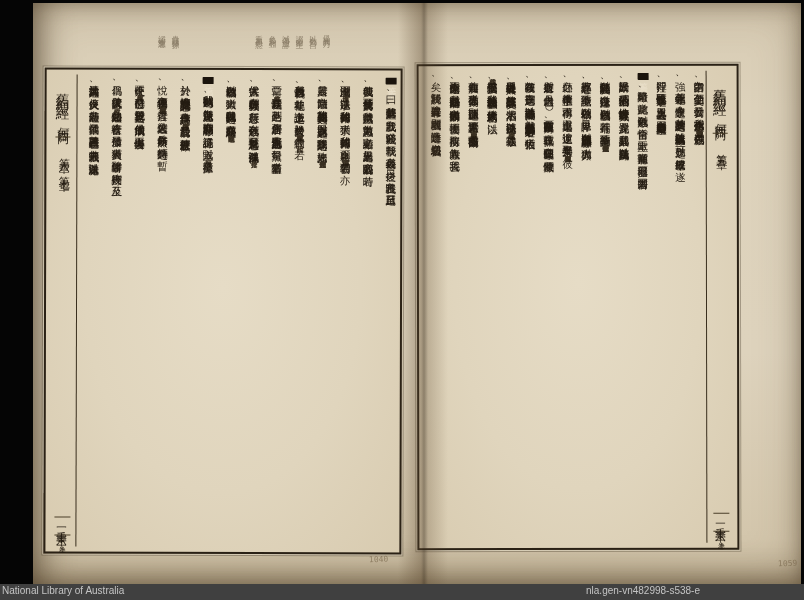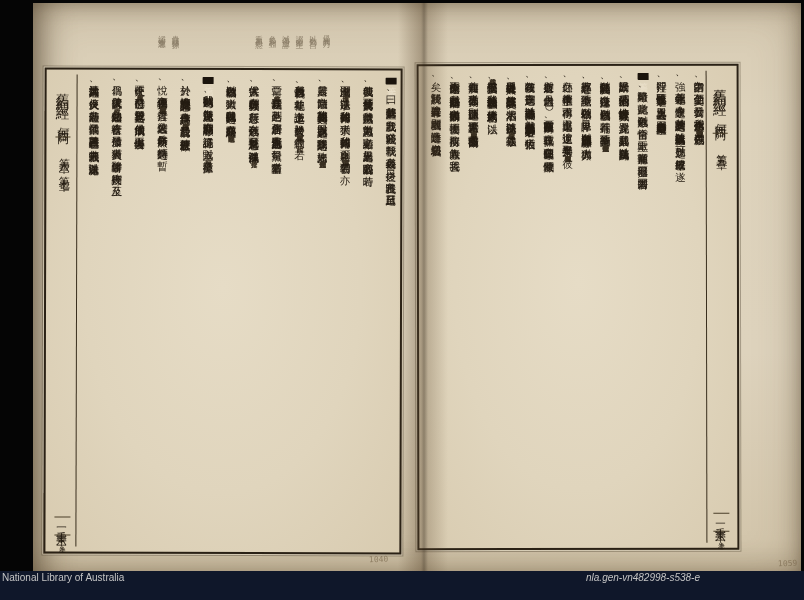--- a/index.html
+++ b/index.html
@@ -48,24 +48,24 @@
   .notes-left{left:125px;}
   .notes-right{left:222px;}
   .note{writing-mode:vertical-rl;text-orientation:upright;font-size:7.5px;line-height:1;
         letter-spacing:2px;color:#4a3c28;margin-top:26px;}
   
   .pencil{position:absolute;font-family:"DejaVu Sans Mono","Liberation Mono",monospace;
           font-size:8px;color:rgba(125,108,82,.75);transform:rotate(-2deg);}
   .pencil-1{left:336px;top:552px;}
   .pencil-2{left:745px;top:556px;}
   
-  .caption{position:absolute;left:0;right:0;bottom:0;height:29px;background:#0f172a;
+  .caption{position:absolute;left:0;right:0;bottom:0;height:16px;background:#404040;
            font-family:"Liberation Sans","DejaVu Sans",sans-serif;font-size:10px;color:#c4c4c4;}
   .caption .lib{position:absolute;left:2px;top:1px;}
-  .caption .imgid{position:absolute;right:104px;top:1px;font-style:italic;}
+  .caption .imgid{position:absolute;right:104px;top:1px;}
 </style>
 </head>
 <body>
 
 <div class="stage">
   <div class="paper">
     <div class="top-notes notes-left">
         <span class="note">貴賤擄掠</span>
         <span class="note">謟建重惡</span>
       </div>

